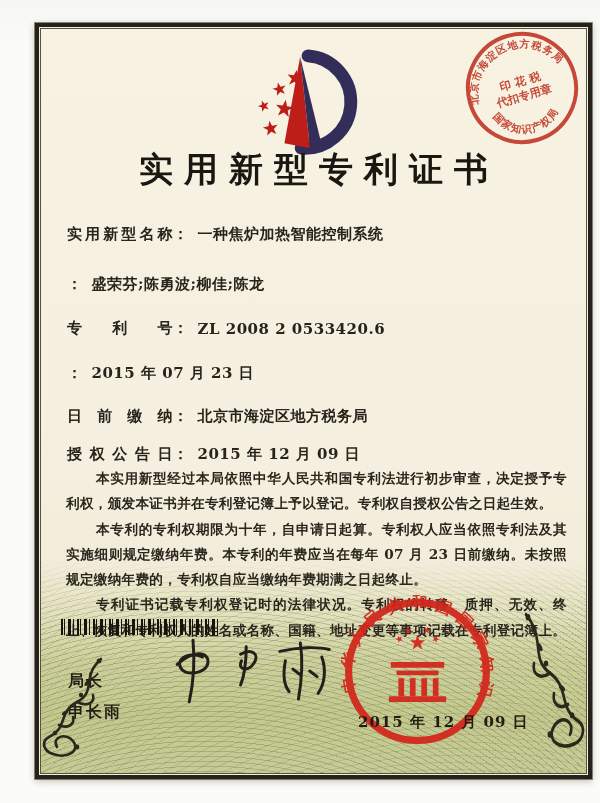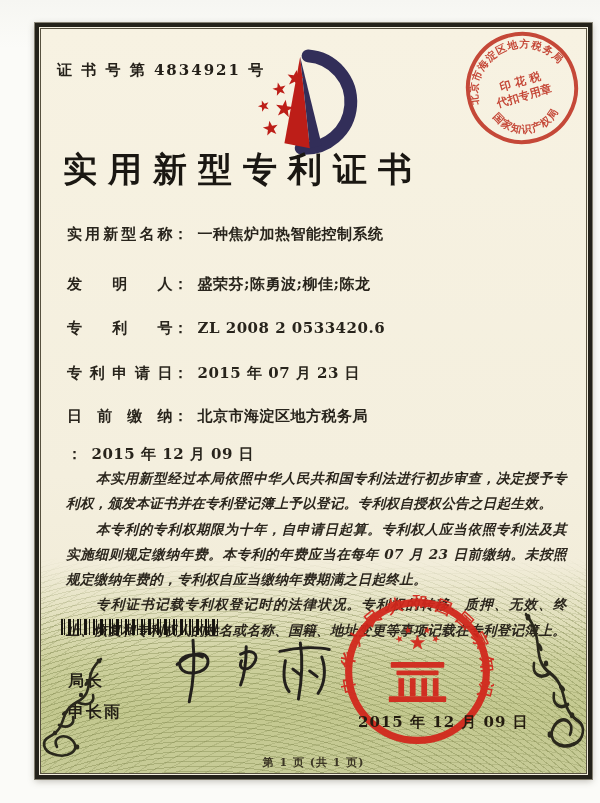--- a/index.html
+++ b/index.html
@@ -22,27 +22,27 @@
     position:absolute;left:0;right:0;bottom:0;height:215px;
     background:
       repeating-radial-gradient(circle at 30% 290%, rgba(100,110,50,.30) 0 1px, transparent 1px 5px),
       repeating-radial-gradient(circle at 75% 320%, rgba(100,110,50,.18) 0 1px, transparent 1px 7px);
     -webkit-mask-image:linear-gradient(180deg,transparent 0,#000 70px);
     mask-image:linear-gradient(180deg,transparent 0,#000 70px);
   }
   .cert-no{position:absolute;left:16px;top:32px;font-size:15px;font-weight:bold;letter-spacing:2px;color:#242019;}
   .logo{position:absolute;left:198px;top:20px;width:138px;height:110px;}
   .tax-stamp{position:absolute;right:5px;top:0px;width:118px;height:118px;transform:rotate(-16deg);opacity:.92;}
-  .title{position:absolute;left:11px;top:118px;width:100%;font-size:34px;font-weight:bold;letter-spacing:11px;text-indent:11px;color:#1a1712;}
-  .field-row{position:absolute;left:26px;display:flex;align-items:flex-start;font-size:15px;font-weight:bold;color:#28241c;letter-spacing:.5px;white-space:nowrap;}
+  .title{position:absolute;left:0;top:118px;width:100%;text-align:center;font-size:34px;font-weight:bold;letter-spacing:11px;text-indent:11px;color:#1a1712;}
+  .field-row{position:absolute;left:26px;display:flex;align-items:center;font-size:15px;font-weight:bold;color:#28241c;letter-spacing:.5px;white-space:nowrap;}
   .r0{top:196px}.r1{top:246px}.r2{top:290px}.r3{top:335px}.r4{top:378px}.r5{top:416px}
   .f-label{display:inline-block;width:106px;text-align:justify;text-align-last:justify;}
   .f-value{margin-left:9px;}
   .paras{position:absolute;left:25px;top:437px;width:501px;}
-  .paras p{margin:0;font-size:13.6px;line-height:1.86;font-weight:600;letter-spacing:.3px;text-indent:2.2em;text-align:justify;color:#2b261d;font-style:italic;}
+  .paras p{margin:0;font-size:13.6px;line-height:1.86;font-weight:600;letter-spacing:.3px;text-indent:2.2em;text-align:justify;color:#2b261d;}
   .barcode{
     position:absolute;left:20px;top:590px;width:158px;height:16px;
     background:repeating-linear-gradient(90deg,#17140f 0 2px,transparent 2px 3px,#17140f 3px 4px,transparent 4px 7px,#17140f 7px 10px,transparent 10px 12px,#17140f 12px 13px,transparent 13px 16px);
   }
   .director{position:absolute;left:27px;top:636px;font-size:16px;font-weight:bold;line-height:1.95;color:#221e15;letter-spacing:2px;font-family:Liberation Serif, serif;}
   .signature{position:absolute;left:110px;top:596px;width:196px;height:92px;}
   .seal{position:absolute;left:300px;top:566px;width:153px;height:153px;opacity:.94;}
   .issue-date{position:absolute;left:317px;top:684px;font-size:15px;font-weight:bold;letter-spacing:1px;color:#241c10;}
   .footer{position:absolute;bottom:3px;left:0;width:100%;text-align:center;font-size:11px;font-weight:bold;letter-spacing:1px;color:#3b3525;}
   .flourish-left{position:absolute;left:-4px;bottom:8px;width:76px;height:110px;}
@@ -50,21 +50,20 @@
 </style>
 </head>
 <body>
 
 <div class="page">
   <div class="cert">
     <div class="cert-inner">
 
       <div class="guilloche"></div>
 
-      <div class="cert-no">证 书 号 第 4834921 号</div>
 
       <svg class="logo" viewBox="0 0 140 112">
         <defs>
           <polygon id="star" points="0,-10 2.35,-3.24 9.51,-3.09 3.8,1.24 5.88,8.09 0,4 -5.88,8.09 -3.8,1.24 -9.51,-3.09 -2.35,-3.24"></polygon>
         </defs>
         <path d="M 70,7 A 47,47 0 0 1 63,101" fill="none" stroke="#322e59" stroke-width="13" stroke-linecap="round"></path>
         <polygon points="62,8 72,101 46,96" fill="#bd1e18"></polygon>
         <polygon points="62,8 72,101 84,98" fill="#322e59"></polygon>
         <use href="#star" fill="#bd1e18" transform="translate(41,41) scale(0.72) rotate(-14)"></use>
         <use href="#star" fill="#bd1e18" transform="translate(57,30) scale(0.88) rotate(10)"></use>
@@ -90,40 +89,39 @@
       </svg>
 
       <div class="title">实用新型专利证书</div>
 
       <div class="field-row r0">
         <span class="f-label">实用新型名称</span>
           <span class="f-colon">：</span>
         <span class="f-value">一种焦炉加热智能控制系统</span>
       </div>
       <div class="field-row r1">
-        <span class="f-label">发明人</span>
           <span class="f-colon">：</span>
         <span class="f-value">盛荣芬;陈勇波;柳佳;陈龙</span>
       </div>
       <div class="field-row r2">
         <span class="f-label">专利号</span>
           <span class="f-colon">：</span>
         <span class="f-value">ZL 2008 2 0533420.6</span>
       </div>
       <div class="field-row r3">
-        <span class="f-label">专利申请日</span>
           <span class="f-colon">：</span>
         <span class="f-value">2015 年 07 月 23 日</span>
       </div>
       <div class="field-row r4">
         <span class="f-label">日前缴纳</span>
           <span class="f-colon">：</span>
         <span class="f-value">北京市海淀区地方税务局</span>
       </div>
       <div class="field-row r5">
+        <span class="f-label">授权公告日</span>
           <span class="f-colon">：</span>
         <span class="f-value">2015 年 12 月 09 日</span>
       </div>
 
       <div class="paras">
         <p>本实用新型经过本局依照中华人民共和国专利法进行初步审查，决定授予专利权，颁发本证书并在专利登记簿上予以登记。专利权自授权公告之日起生效。</p>
         <p>本专利的专利权期限为十年，自申请日起算。专利权人应当依照专利法及其实施细则规定缴纳年费。本专利的年费应当在每年 07 月 23 日前缴纳。未按照规定缴纳年费的，专利权自应当缴纳年费期满之日起终止。</p>
         <p>专利证书记载专利权登记时的法律状况。专利权的转移、质押、无效、终止、恢复和专利权人的姓名或名称、国籍、地址变更等事项记载在专利登记簿上。</p>
       </div>
 
@@ -201,17 +199,16 @@
         <g fill="#2a281c">
           <circle cx="62" cy="6" r="2.4"></circle>
             <circle cx="44" cy="40" r="2.2"></circle>
           <circle cx="18" cy="78" r="2.2"></circle>
             <circle cx="40" cy="92" r="2.4"></circle>
           <ellipse cx="28" cy="58" rx="3.4" ry="1.8" transform="rotate(-35 28 58)"></ellipse>
           <ellipse cx="50" cy="28" rx="3.4" ry="1.8" transform="rotate(-55 50 28)"></ellipse>
         </g>
       </svg>
 
-      <div class="footer">第 1 页 (共 1 页)</div>
 
     </div>
   </div>
 </div>
 
 </body></html>

